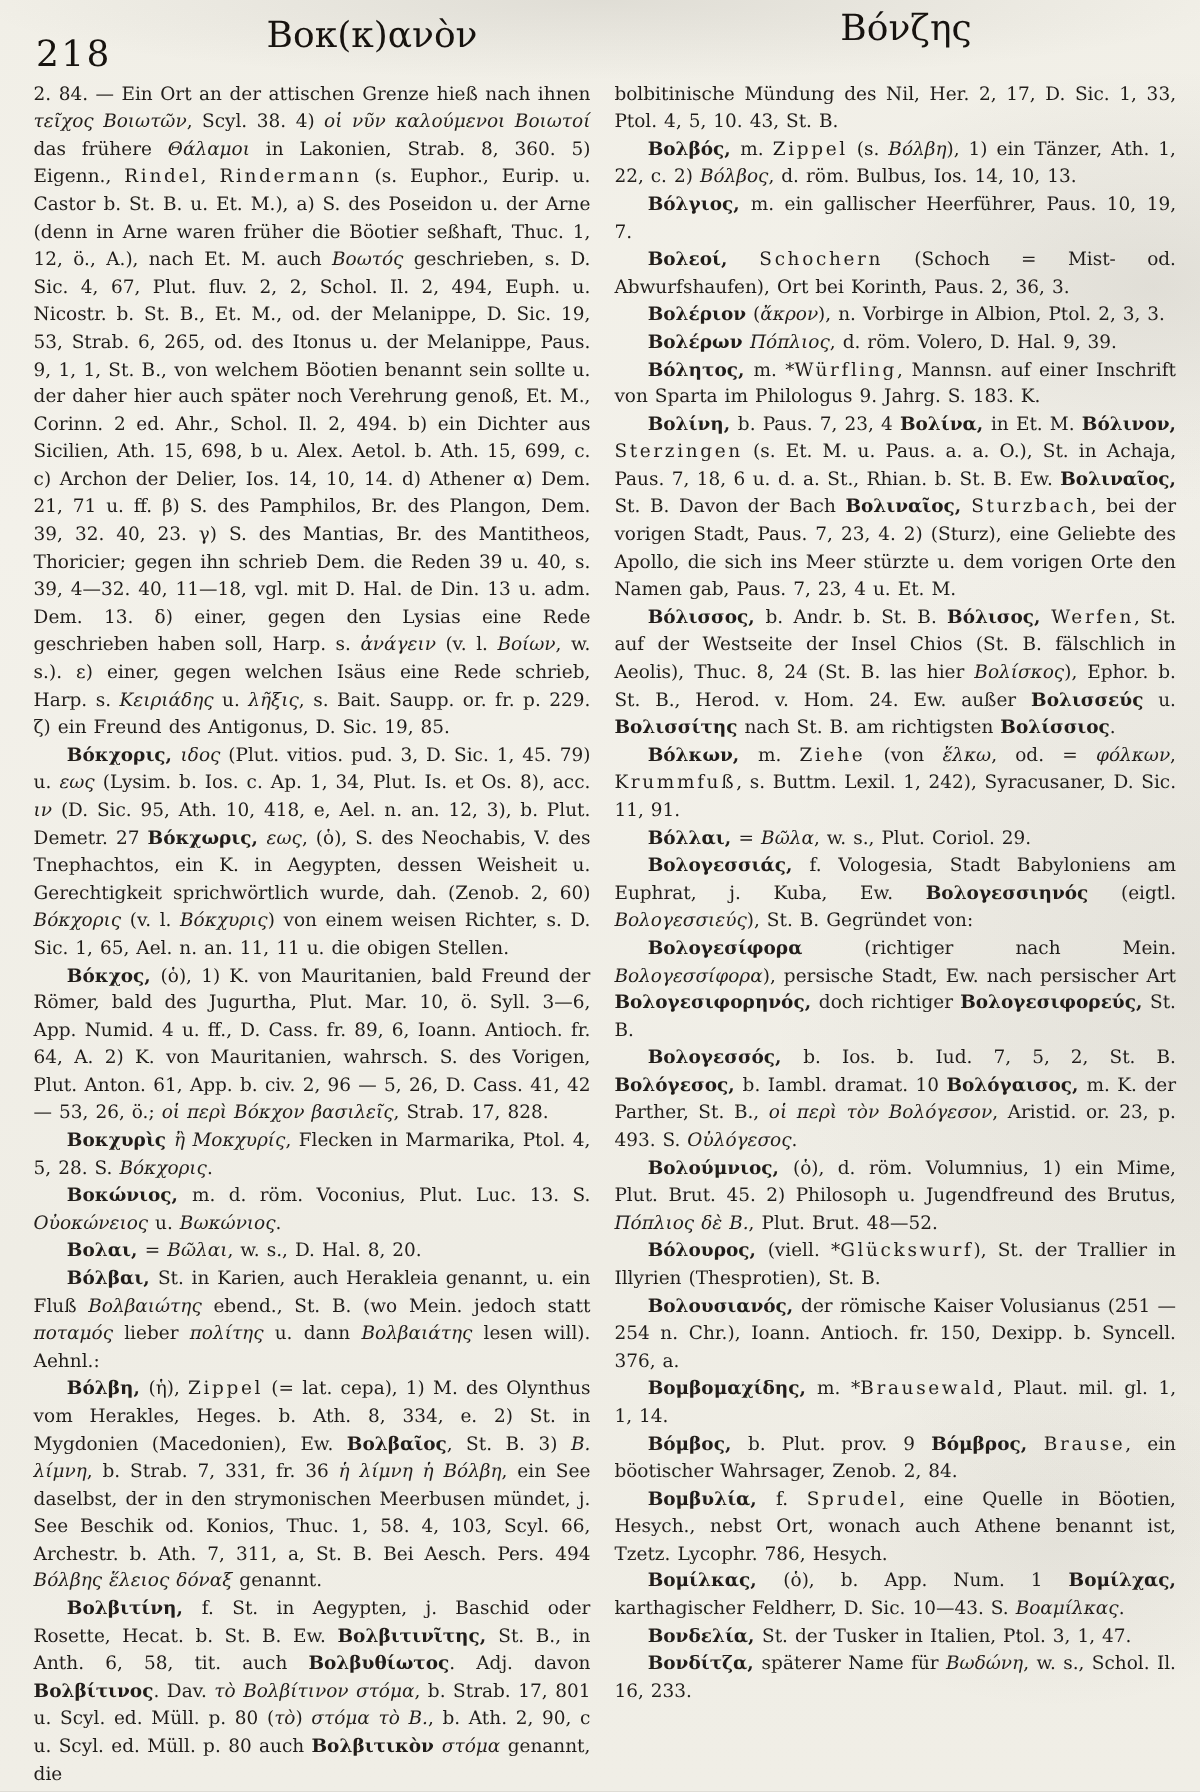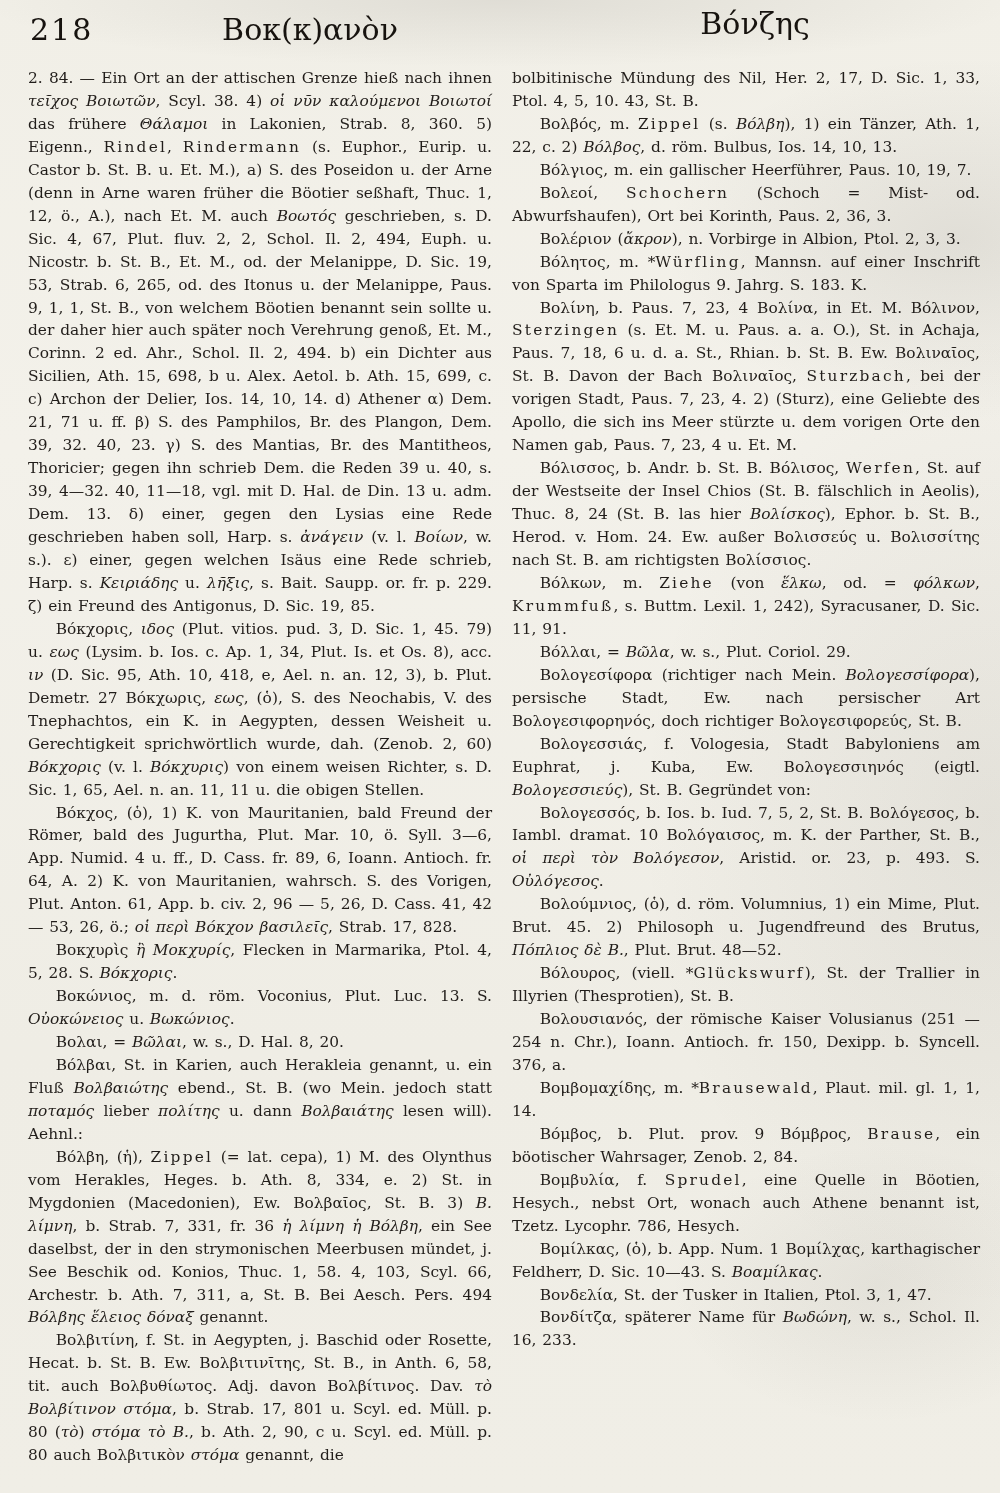--- a/index.html
+++ b/index.html
@@ -10,41 +10,41 @@
     font-family:"DejaVu Serif","Liberation Serif",serif;
     color:#1d1a17;
     background:
       radial-gradient(ellipse 420px 260px at 96% 16%, rgba(70,65,58,.10), transparent 70%),
       radial-gradient(ellipse 500px 700px at 99% 55%, rgba(70,65,58,.08), transparent 70%),
       radial-gradient(ellipse 700px 90px at 50% 0%, rgba(70,65,58,.10), transparent 75%),
       radial-gradient(ellipse 300px 200px at 88% 86%, rgba(70,65,58,.07), transparent 70%),
       linear-gradient(180deg,#f1efe7 0%,#f3f1ea 30%,#efede5 70%,#f0eee6 100%);
   }
   .pageno{
-    position:absolute;left:30px;top:12px;
+    position:absolute;left:30px;top:28px;
     font-size:30px;letter-spacing:2px;color:#17130f;
   }
   .runhead{
     position:absolute;top:12px;
     font-size:30px;color:#17130f;text-align:center;white-space:nowrap;
   }
   .runhead.left{left:155px;width:310px;}
   .runhead.right{left:600px;width:310px;top:6px;}
   .col{
     position:absolute;top:67px;
     text-align:justify;
     font-size:15.4px;line-height:22.95px;
     color:#211d1a;
     word-spacing:0.06em;
   }
   .col.left{left:28px;width:464px;}
   .col.right{left:512px;width:468px;}
   .col p{margin:0;text-indent:1.8em;}
   .col p.noindent{text-indent:0;}
-  .rb{font-weight:normal;}          
+  .rb{font-weight:bold;}          
   .rg{font-style:italic;}         
   .rs{letter-spacing:2.2px;}      
 </style>
 </head>
 <body>
 
 <div class="page">
   <div class="pageno">218</div>
   <div class="runhead left">Βοκ(κ)ανὸν</div>
   <div class="runhead right">Βόνζης</div>
@@ -58,27 +58,28 @@
       <p><span class="rb">Βόλβαι, </span><span>St. in Karien, auch Herakleia genannt, u. ein Fluß </span><span class="rg">Βολβαιώτης</span><span> ebend., St. B. (wo Mein. jedoch statt </span><span class="rg">ποταμός</span><span> lieber </span><span class="rg">πολίτης</span><span> u. dann </span><span class="rg">Βολβαιάτης</span><span> lesen will). Aehnl.:</span></p>
       <p><span class="rb">Βόλβη, </span><span>(ἡ), </span><span class="rs">Zippel</span><span> (= lat. cepa), 1) M. des Olynthus vom Herakles, Heges. b. Ath. 8, 334, e. 2) St. in Mygdonien (Macedonien), Ew. </span><span class="rb">Βολβαῖος</span><span>, St. B. 3) </span><span class="rg">B. λίμνη</span><span>, b. Strab. 7, 331, fr. 36 </span><span class="rg">ἡ λίμνη ἡ Βόλβη</span><span>, ein See daselbst, der in den strymonischen Meerbusen mündet, j. See Beschik od. Konios, Thuc. 1, 58. 4, 103, Scyl. 66, Archestr. b. Ath. 7, 311, a, St. B. Bei Aesch. Pers. 494 </span><span class="rg">Βόλβης ἕλειος δόναξ</span><span> genannt.</span></p>
       <p><span class="rb">Βολβιτίνη, </span><span>f. St. in Aegypten, j. Baschid oder Rosette, Hecat. b. St. B. Ew. </span><span class="rb">Βολβιτινῖτης, </span><span>St. B., in Anth. 6, 58, tit. auch </span><span class="rb">Βολβυθίωτος</span><span>. Adj. davon </span><span class="rb">Βολβίτινος</span><span>. Dav. </span><span class="rg">τὸ Βολβίτινον στόμα</span><span>, b. Strab. 17, 801 u. Scyl. ed. Müll. p. 80 (</span><span class="rg">τὸ</span><span>) </span><span class="rg">στόμα τὸ Β.</span><span>, b. Ath. 2, 90, c u. Scyl. ed. Müll. p. 80 auch </span><span class="rb">Βολβιτικὸν </span><span class="rg">στόμα</span><span> genannt, die</span></p>
     </div>
   <div class="col right" id="col-right">
       <p class="noindent"><span>bolbitinische Mündung des Nil, Her. 2, 17, D. Sic. 1, 33, Ptol. 4, 5, 10. 43, St. B.</span></p>
       <p><span class="rb">Βολβός, </span><span>m. </span><span class="rs">Zippel</span><span> (s. </span><span class="rg">Βόλβη</span><span>), 1) ein Tänzer, Ath. 1, 22, c. 2) </span><span class="rg">Βόλβος</span><span>, d. röm. Bulbus, Ios. 14, 10, 13.</span></p>
       <p><span class="rb">Βόλγιος, </span><span>m. ein gallischer Heerführer, Paus. 10, 19, 7.</span></p>
       <p><span class="rb">Βολεοί, </span><span class="rs">Schochern</span><span> (Schoch = Mist- od. Abwurfshaufen), Ort bei Korinth, Paus. 2, 36, 3.</span></p>
       <p><span class="rb">Βολέριον</span><span> (</span><span class="rg">ἄκρον</span><span>), n. Vorbirge in Albion, Ptol. 2, 3, 3.</span></p>
+      <p><span class="rb">Βολέρων </span><span class="rg">Πόπλιος</span><span>, d. röm. Volero, D. Hal. 9, 39.</span></p>
       <p><span class="rb">Βόλητος, </span><span>m. *</span><span class="rs">Würfling</span><span>, Mannsn. auf einer Inschrift von Sparta im Philologus 9. Jahrg. S. 183. K.</span></p>
       <p><span class="rb">Βολίνη, </span><span>b. Paus. 7, 23, 4 </span><span class="rb">Βολίνα, </span><span>in Et. M. </span><span class="rb">Βόλινον, </span><span class="rs">Sterzingen</span><span> (s. Et. M. u. Paus. a. a. O.), St. in Achaja, Paus. 7, 18, 6 u. d. a. St., Rhian. b. St. B. Ew. </span><span class="rb">Βολιναῖος, </span><span>St. B. Davon der Bach </span><span class="rb">Βολιναῖος, </span><span class="rs">Sturzbach</span><span>, bei der vorigen Stadt, Paus. 7, 23, 4. 2) (Sturz), eine Geliebte des Apollo, die sich ins Meer stürzte u. dem vorigen Orte den Namen gab, Paus. 7, 23, 4 u. Et. M.</span></p>
       <p><span class="rb">Βόλισσος, </span><span>b. Andr. b. St. B. </span><span class="rb">Βόλισος, </span><span class="rs">Werfen</span><span>, St. auf der Westseite der Insel Chios (St. B. fälschlich in Aeolis), Thuc. 8, 24 (St. B. las hier </span><span class="rg">Βολίσκος</span><span>), Ephor. b. St. B., Herod. v. Hom. 24. Ew. außer </span><span class="rb">Βολισσεύς</span><span> u. </span><span class="rb">Βολισσίτης</span><span> nach St. B. am richtigsten </span><span class="rb">Βολίσσιος</span><span>.</span></p>
       <p><span class="rb">Βόλκων, </span><span>m. </span><span class="rs">Ziehe</span><span> (von </span><span class="rg">ἕλκω</span><span>, od. = </span><span class="rg">φόλκων</span><span>, </span><span class="rs">Krummfuß</span><span>, s. Buttm. Lexil. 1, 242), Syracusaner, D. Sic. 11, 91.</span></p>
       <p><span class="rb">Βόλλαι, </span><span>= </span><span class="rg">Βῶλα</span><span>, w. s., Plut. Coriol. 29.</span></p>
+      <p><span class="rb">Βολογεσσιάς, </span><span>f. Vologesia, Stadt Babyloniens am Euphrat, j. Kuba, Ew. </span><span class="rb">Βολογεσσιηνός</span><span> (eigtl. </span><span class="rg">Βολογεσσιεύς</span><span>), St. B. Gegründet von:</span></p>
       <p><span class="rb">Βολογεσίφορα</span><span> (richtiger nach Mein. </span><span class="rg">Βολογεσσίφορα</span><span>), persische Stadt, Ew. nach persischer Art </span><span class="rb">Βολογεσιφορηνός, </span><span>doch richtiger </span><span class="rb">Βολογεσιφορεύς, </span><span>St. B.</span></p>
-      <p><span class="rb">Βολογεσσιάς, </span><span>f. Vologesia, Stadt Babyloniens am Euphrat, j. Kuba, Ew. </span><span class="rb">Βολογεσσιηνός</span><span> (eigtl. </span><span class="rg">Βολογεσσιεύς</span><span>), St. B. Gegründet von:</span></p>
       <p><span class="rb">Βολογεσσός, </span><span>b. Ios. b. Iud. 7, 5, 2, St. B. </span><span class="rb">Βολόγεσος, </span><span>b. Iambl. dramat. 10 </span><span class="rb">Βολόγαισος, </span><span>m. K. der Parther, St. B., </span><span class="rg">οἱ περὶ τὸν Βολόγεσον</span><span>, Aristid. or. 23, p. 493. S. </span><span class="rg">Οὐλόγεσος</span><span>.</span></p>
       <p><span class="rb">Βολούμνιος, </span><span>(ὁ), d. röm. Volumnius, 1) ein Mime, Plut. Brut. 45. 2) Philosoph u. Jugendfreund des Brutus, </span><span class="rg">Πόπλιος δὲ Β.</span><span>, Plut. Brut. 48—52.</span></p>
       <p><span class="rb">Βόλουρος, </span><span>(viell. *</span><span class="rs">Glückswurf</span><span>), St. der Trallier in Illyrien (Thesprotien), St. B.</span></p>
       <p><span class="rb">Βολουσιανός, </span><span>der römische Kaiser Volusianus (251 — 254 n. Chr.), Ioann. Antioch. fr. 150, Dexipp. b. Syncell. 376, a.</span></p>
       <p><span class="rb">Βομβομαχίδης, </span><span>m. *</span><span class="rs">Brausewald</span><span>, Plaut. mil. gl. 1, 1, 14.</span></p>
       <p><span class="rb">Βόμβος, </span><span>b. Plut. prov. 9 </span><span class="rb">Βόμβρος, </span><span class="rs">Brause</span><span>, ein böotischer Wahrsager, Zenob. 2, 84.</span></p>
       <p><span class="rb">Βομβυλία, </span><span>f. </span><span class="rs">Sprudel</span><span>, eine Quelle in Böotien, Hesych., nebst Ort, wonach auch Athene benannt ist, Tzetz. Lycophr. 786, Hesych.</span></p>
       <p><span class="rb">Βομίλκας, </span><span>(ὁ), b. App. Num. 1 </span><span class="rb">Βομίλχας, </span><span>karthagischer Feldherr, D. Sic. 10—43. S. </span><span class="rg">Βοαμίλκας</span><span>.</span></p>
       <p><span class="rb">Βονδελία, </span><span>St. der Tusker in Italien, Ptol. 3, 1, 47.</span></p>
       <p><span class="rb">Βονδίτζα, </span><span>späterer Name für </span><span class="rg">Βωδώνη</span><span>, w. s., Schol. Il. 16, 233.</span></p>

